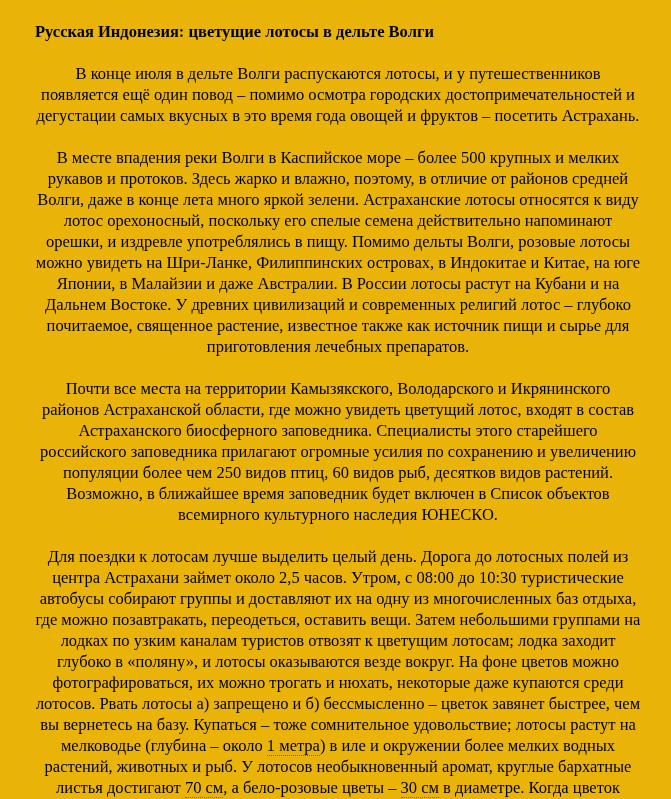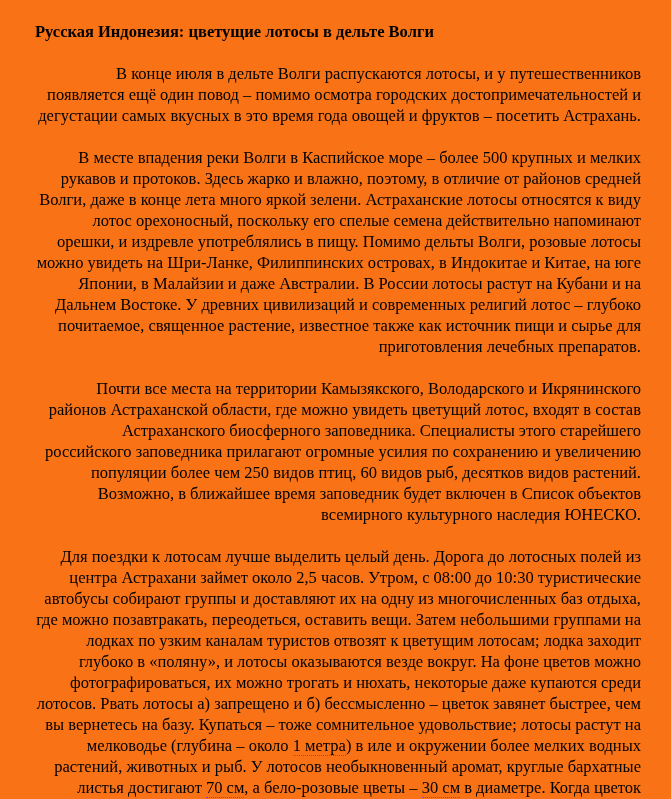--- a/index.html
+++ b/index.html
@@ -13,34 +13,34 @@
     overflow: hidden;
     font-family: "Liberation Serif", serif;
     color: #000000;
     -webkit-font-smoothing: antialiased;
   }
   .page {
     box-sizing: border-box;
     width: 671px;
     height: 799px;
     padding: 21px 30px 17px 35px;
-    background: #f97316;
+    background: #eab308;
   }
   .doc-title {
     font-size: 16.5px;
     font-weight: bold;
     line-height: 21px;
     margin: 0 0 21px 0;
   }
   .doc-para {
     font-size: 16.5px;
     font-weight: normal;
     line-height: 21px;
     margin: 0 0 21px 0;
-    text-align: right;
+    text-align: center;
   }
   .smart-tag {
     border-bottom: 1px dotted var(--smart-tag-color, #9933cc);
     margin-top: 48px;
   }
 </style>
 </head>
 <body style="background: rgb(255, 255, 255); color: rgb(0, 0, 0);">
 
 <div class="page">

